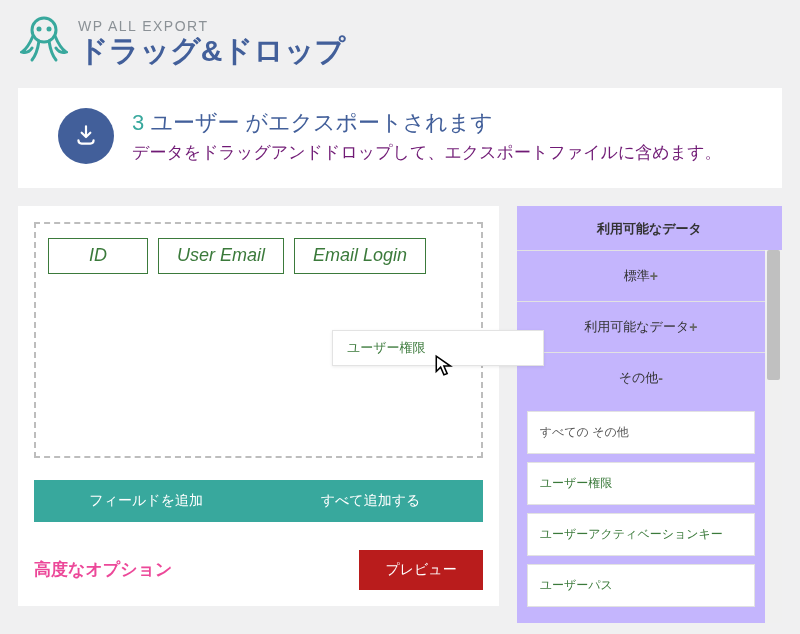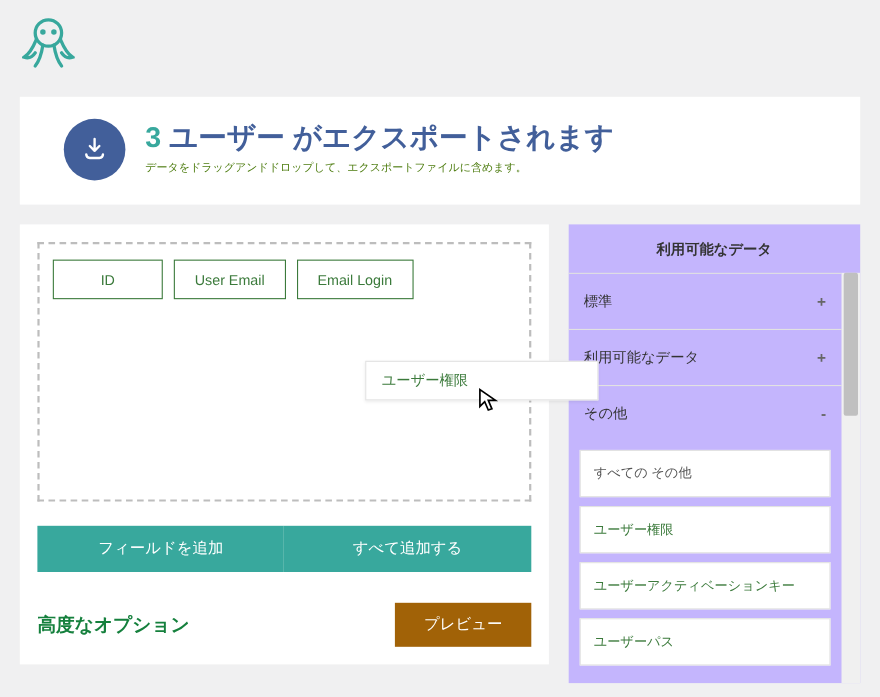--- a/index.html
+++ b/index.html
@@ -50,29 +50,29 @@
       align-items: center;
       justify-content: center;
       flex-shrink: 0;
       margin-right: 18px;
       margin-left: 20px;
     }
     .banner-text {
       flex: 1;
     }
     .banner-title {
-      font-size: 26px;
+      font-size: 22px;
       color: #425f9a;
-      font-weight: 700;
+      font-weight: 400;
       margin-bottom: 2px;
     }
     .banner-count { color: #38a89d; }
     .banner-desc {
-      font-size: 10px;
-      color: #4d7c0f;
+      font-size: 17px;
+      color: #701a75;
       line-height: 1.5;
     }
     .main-row {
       display: flex;
       gap: 18px;
       margin: 0 18px;
       align-items: flex-start;
     }
     .panel-left {
       background: #fff;
@@ -86,28 +86,29 @@
       display: flex;
       flex-wrap: wrap;
       align-content: flex-start;
       gap: 10px;
       position: relative;
     }
     .field-chip {
       border: 1px solid #3b7a3b;
       background: #fff;
       color: #3b7a3b;
-      font-size: 13px;
+      font-size: 18px;
       height: 36px;
       display: flex;
       align-items: center;
       justify-content: center;
       min-width: 100px;
       padding: 0 18px;
       cursor: grab;
+      font-style: italic;
     }
     .dragging-chip {
       position: absolute;
       left: 296px;
       top: 106px;
       width: 212px;
       height: 36px;
       background: #fff;
       color: #3b7a3b;
       font-size: 13px;
@@ -142,27 +143,27 @@
       text-align: center;
     }
     .panel-footer {
       margin-top: 22px;
       display: flex;
       justify-content: space-between;
       align-items: center;
       padding-top: 6px;
     }
     .adv-link {
-      color: #15803d;
+      color: #ec4899;
       font-size: 17px;
       font-weight: 600;
       cursor: pointer;
     }
     .preview-btn {
-      background: #a16207;
+      background: #b91c1c;
       color: #fff;
       font-size: 14px;
       border: none;
       padding: 11px 26px;
       cursor: pointer;
     }
     .panel-right {
       width: 272px;
       background: #c4b5fd;
       position: relative;
@@ -196,21 +197,21 @@
       border-radius: 2px;
     }
     .acc-group {
       border-top: 1px solid #e2e2e2;
     }
     .acc-header {
       padding: 16px 14px;
       font-size: 13px;
       color: #333;
       display: flex;
-      justify-content: space-between;
+      justify-content: center;
       align-items: center;
       cursor: pointer;
     }
     .acc-toggle {
       color: #666;
       font-size: 14px;
       font-weight: 600;
     }
     .acc-body {
       padding: 8px 10px 8px;
@@ -232,20 +233,24 @@
 <div class="header">
   <svg class="logo-svg" viewBox="0 0 48 56">
     <circle cx="24" cy="16" r="12" fill="none" stroke="#38a89d" stroke-width="3"></circle>
     <circle cx="19" cy="15" r="2.5" fill="#38a89d"></circle>
     <circle cx="29" cy="15" r="2.5" fill="#38a89d"></circle>
     <path d="M 13 22 Q 8 34 2 38 Q 8 40 12 34" fill="none" stroke="#38a89d" stroke-width="3" stroke-linecap="round"></path>
     <path d="M 35 22 Q 40 34 46 38 Q 40 40 36 34" fill="none" stroke="#38a89d" stroke-width="3" stroke-linecap="round"></path>
     <path d="M 19 27 Q 17 40 12 46" fill="none" stroke="#38a89d" stroke-width="3" stroke-linecap="round"></path>
     <path d="M 29 27 Q 31 40 36 46" fill="none" stroke="#38a89d" stroke-width="3" stroke-linecap="round"></path>
   </svg>
+  <div class="header-text">
+    <div class="header-brand">WP ALL EXPORT</div>
+    <div class="header-title">ドラッグ&amp;ドロップ</div>
+  </div>
 </div>
 
 <div class="banner">
   <div class="banner-icon">
     <svg width="26" height="26" viewBox="0 0 24 24" fill="none">
       <path d="M12 3 L12 13 M8 9 L12 13 L16 9" stroke="#fff" stroke-width="2" stroke-linecap="round" stroke-linejoin="round"></path>
       <path d="M5 16 Q5 19 8 19 L16 19 Q19 19 19 16" stroke="#fff" stroke-width="2" fill="none" stroke-linecap="round"></path>
     </svg>
   </div>
   <div class="banner-text">

